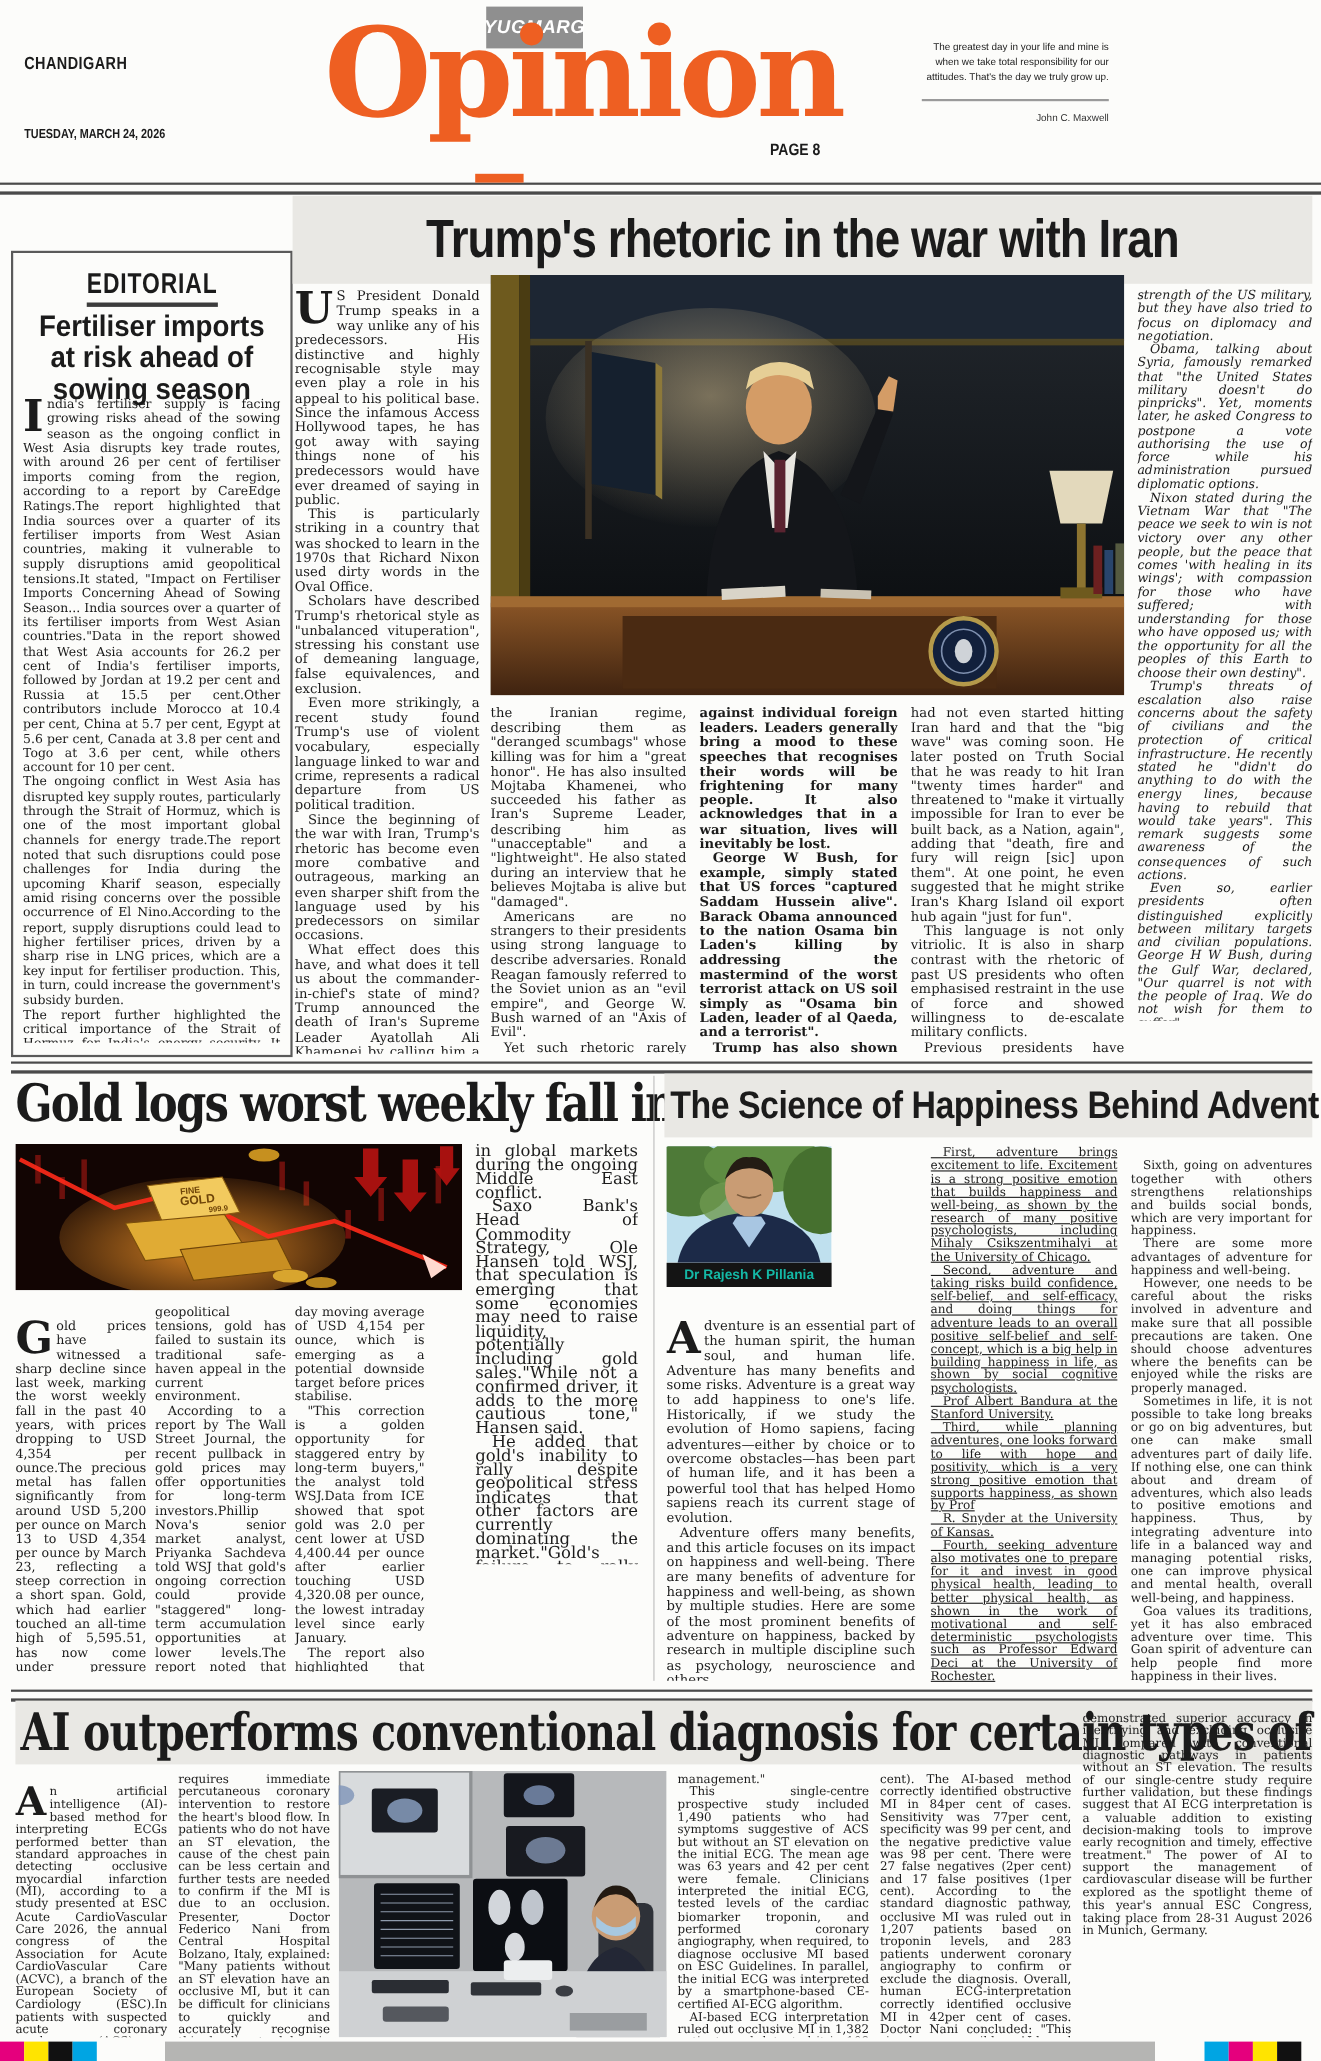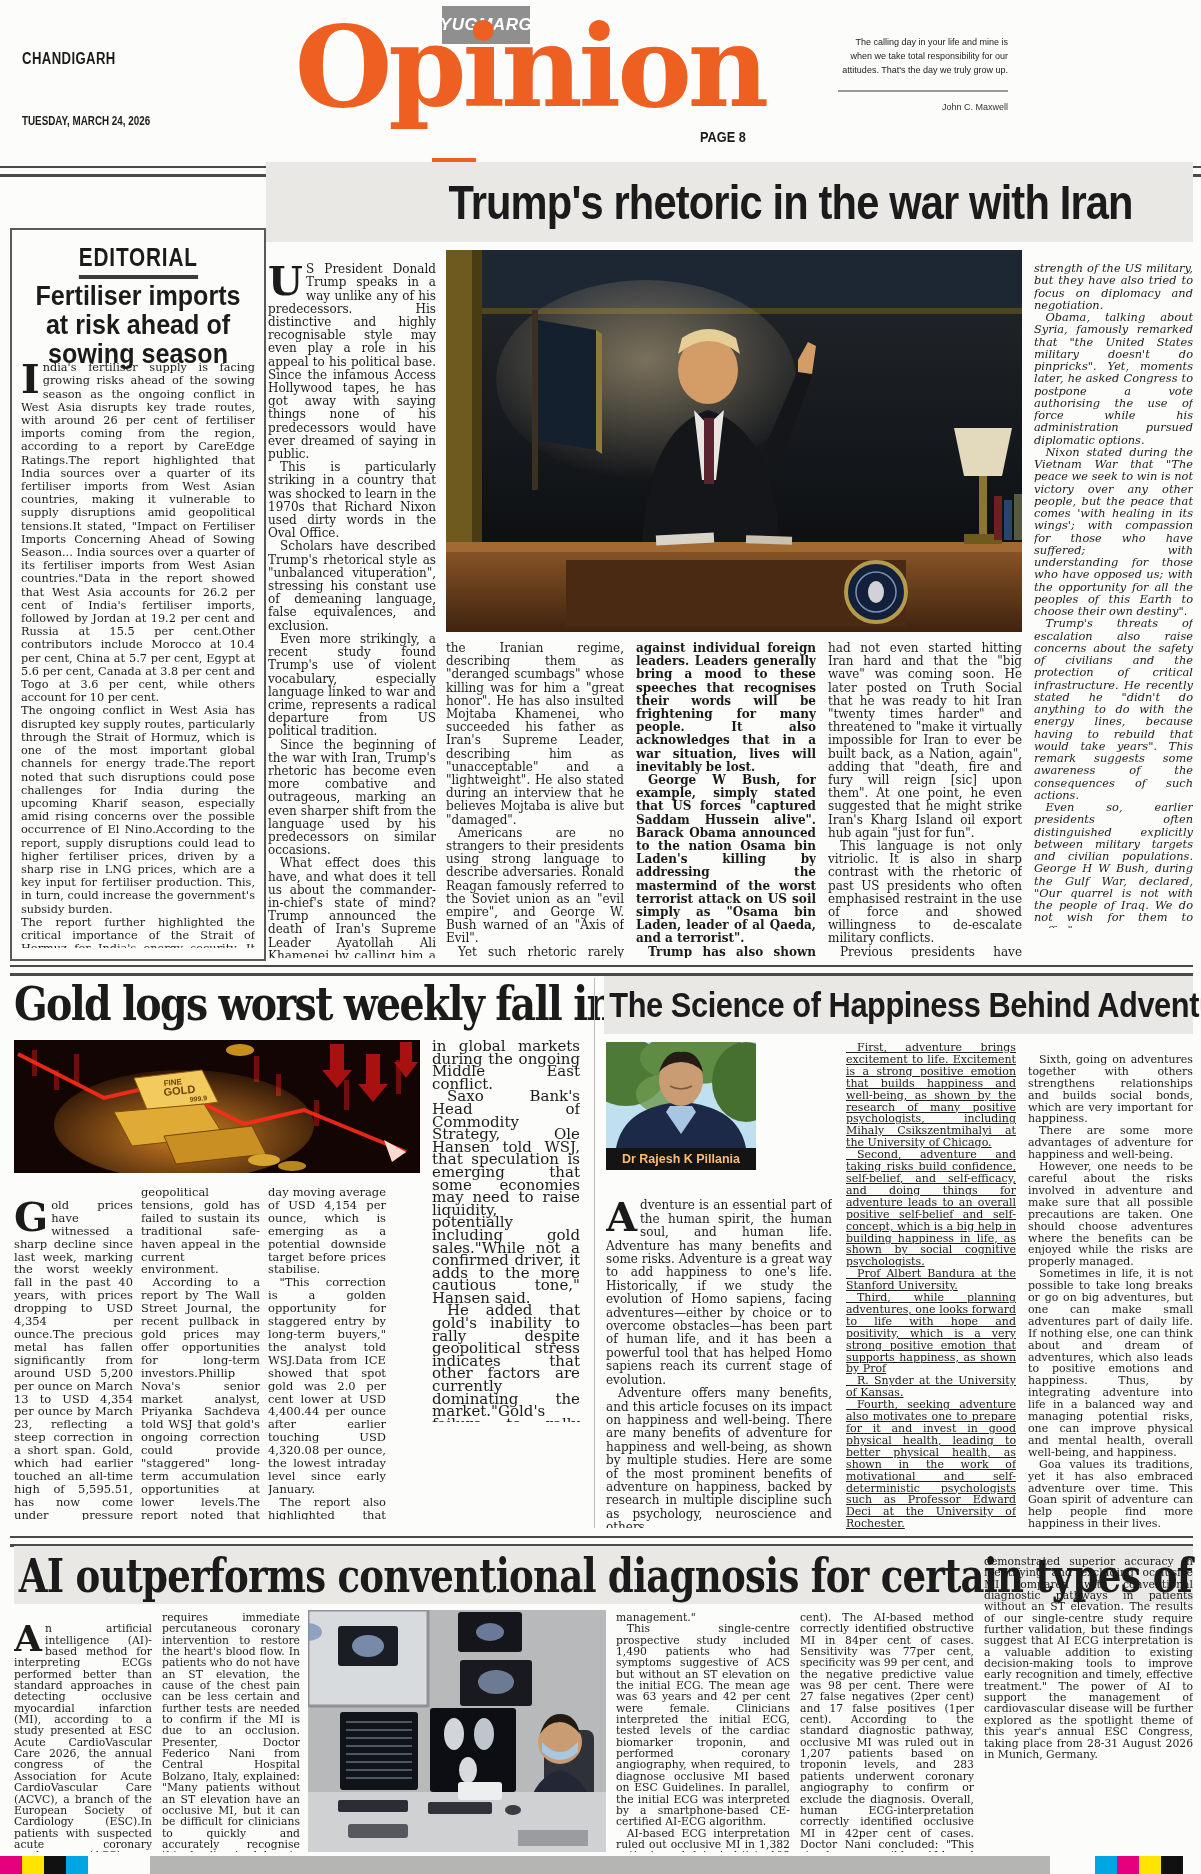--- a/index.html
+++ b/index.html
@@ -37,21 +37,21 @@
       transform:scaleX(.93);transform-origin:center;}
   .edbody{position:absolute;left:9px;top:118px;width:234px;height:600px;font-size:11.3px;
       line-height:13.2px;text-align:justify;white-space:pre-line;overflow:hidden;}
 
   
   .coltxt{font-size:12px;line-height:13.2px;text-align:justify;white-space:pre-line;overflow:hidden;}
   .drop{float:left;font-weight:bold;font-size:40px;line-height:32px;padding:2px 3px 0 0;font-family:"DejaVu Serif",serif;}
 
   
   .band{background:#e9e8e4;}
-  .tband{left:266px;top:162px;width:927px;height:80px;display:flex;align-items:center;justify-content:flex-end;}
+  .tband{left:266px;top:178px;width:927px;height:80px;display:flex;align-items:center;justify-content:center;}
   .tband span{font-family:"Liberation Sans",sans-serif;font-weight:bold;font-size:49px;
       letter-spacing:-1px;transform:scaleX(.85);white-space:nowrap;}
   .tc1{left:268px;top:250px;width:168px;height:708px;}
   .tphoto{left:446px;top:250px;width:576px;height:382px;}
   .tc2{left:446px;top:642px;width:178px;height:316px;}
   .tc3{left:636px;top:642px;width:180px;height:316px;font-weight:bold;}
   .tc4{left:828px;top:642px;width:194px;height:316px;}
   .tc5{left:1034px;top:262px;width:159px;height:666px;font-size:11.4px;line-height:12.25px;font-style:italic;}
 
   
@@ -63,21 +63,21 @@
   .gc1{left:14px;top:1186px;width:119px;height:334px;font-size:11.5px;line-height:12.9px;}
   .gc2{left:141px;top:1186px;width:119px;height:334px;font-size:11.5px;line-height:12.9px;}
   .gc3{left:268px;top:1186px;width:118px;height:334px;font-size:11.5px;line-height:12.9px;}
   .vrule{left:594px;top:978px;width:1px;height:550px;background:#bbb;}
 
   
   .hband{left:604px;top:976px;width:589px;height:58px;display:flex;align-items:center;}
   .hband span{font-family:"Liberation Sans",sans-serif;font-weight:bold;font-size:35px;
       letter-spacing:-.5px;transform:scaleX(.88);transform-origin:left;white-space:nowrap;padding-left:6px;}
   .pphoto{left:606px;top:1042px;width:150px;height:106px;}
-  .pcap{left:606px;top:1148px;width:150px;height:22px;background:#141414;color:#fdba74;
+  .pcap{left:606px;top:1148px;width:150px;height:22px;background:#141414;color:#14b8a6;
       font-family:"Liberation Sans",sans-serif;font-weight:bold;font-size:12.5px;display:flex;
       align-items:center;justify-content:center;transform-origin:left;}
   .hc1{left:606px;top:1186px;width:226px;height:342px;font-size:12px;line-height:13.4px;}
   .hc2{left:846px;top:1042px;width:170px;height:488px;font-size:11px;line-height:11.9px;text-decoration:underline;}
   .hc3{left:1028px;top:1042px;width:165px;height:488px;font-size:11px;line-height:11.9px;}
 
   
   .aband{left:14px;top:1546px;width:1179px;height:58px;display:flex;align-items:center;}
   .aband span{font-weight:bold;font-size:47px;letter-spacing:-1px;transform:scaleX(.79);
       transform-origin:left;white-space:nowrap;padding-left:6px;font-family:"DejaVu Serif",serif;}
@@ -101,21 +101,21 @@
 
   <div class="abs loc sans">CHANDIGARH</div>
   <div class="abs date sans">TUESDAY, MARCH 24,  2026</div>
 
   <div class="abs logobox">
     <span class="sans">YUGMARG</span>
   </div>
 
   <div class="abs opinion">Opinion</div>
 
-  <div class="abs quote sans">The calling day in your life and mine is when we take total responsibility for our attitudes. That's the day we truly grow up.</div>
+  <div class="abs quote sans">The greatest day in your life and mine is when we take total responsibility for our attitudes. That's the day we truly grow up.</div>
   <div class="abs quoteline"></div>
   <div class="abs quoteauthor sans">John C. Maxwell</div>
 
   <div class="abs pageno sans">PAGE 8</div>
 
   <div class="abs hdiv d1"></div>
   <div class="abs orangetab"></div>
 
   <div class="abs edbox">
     <div class="edlabel">

